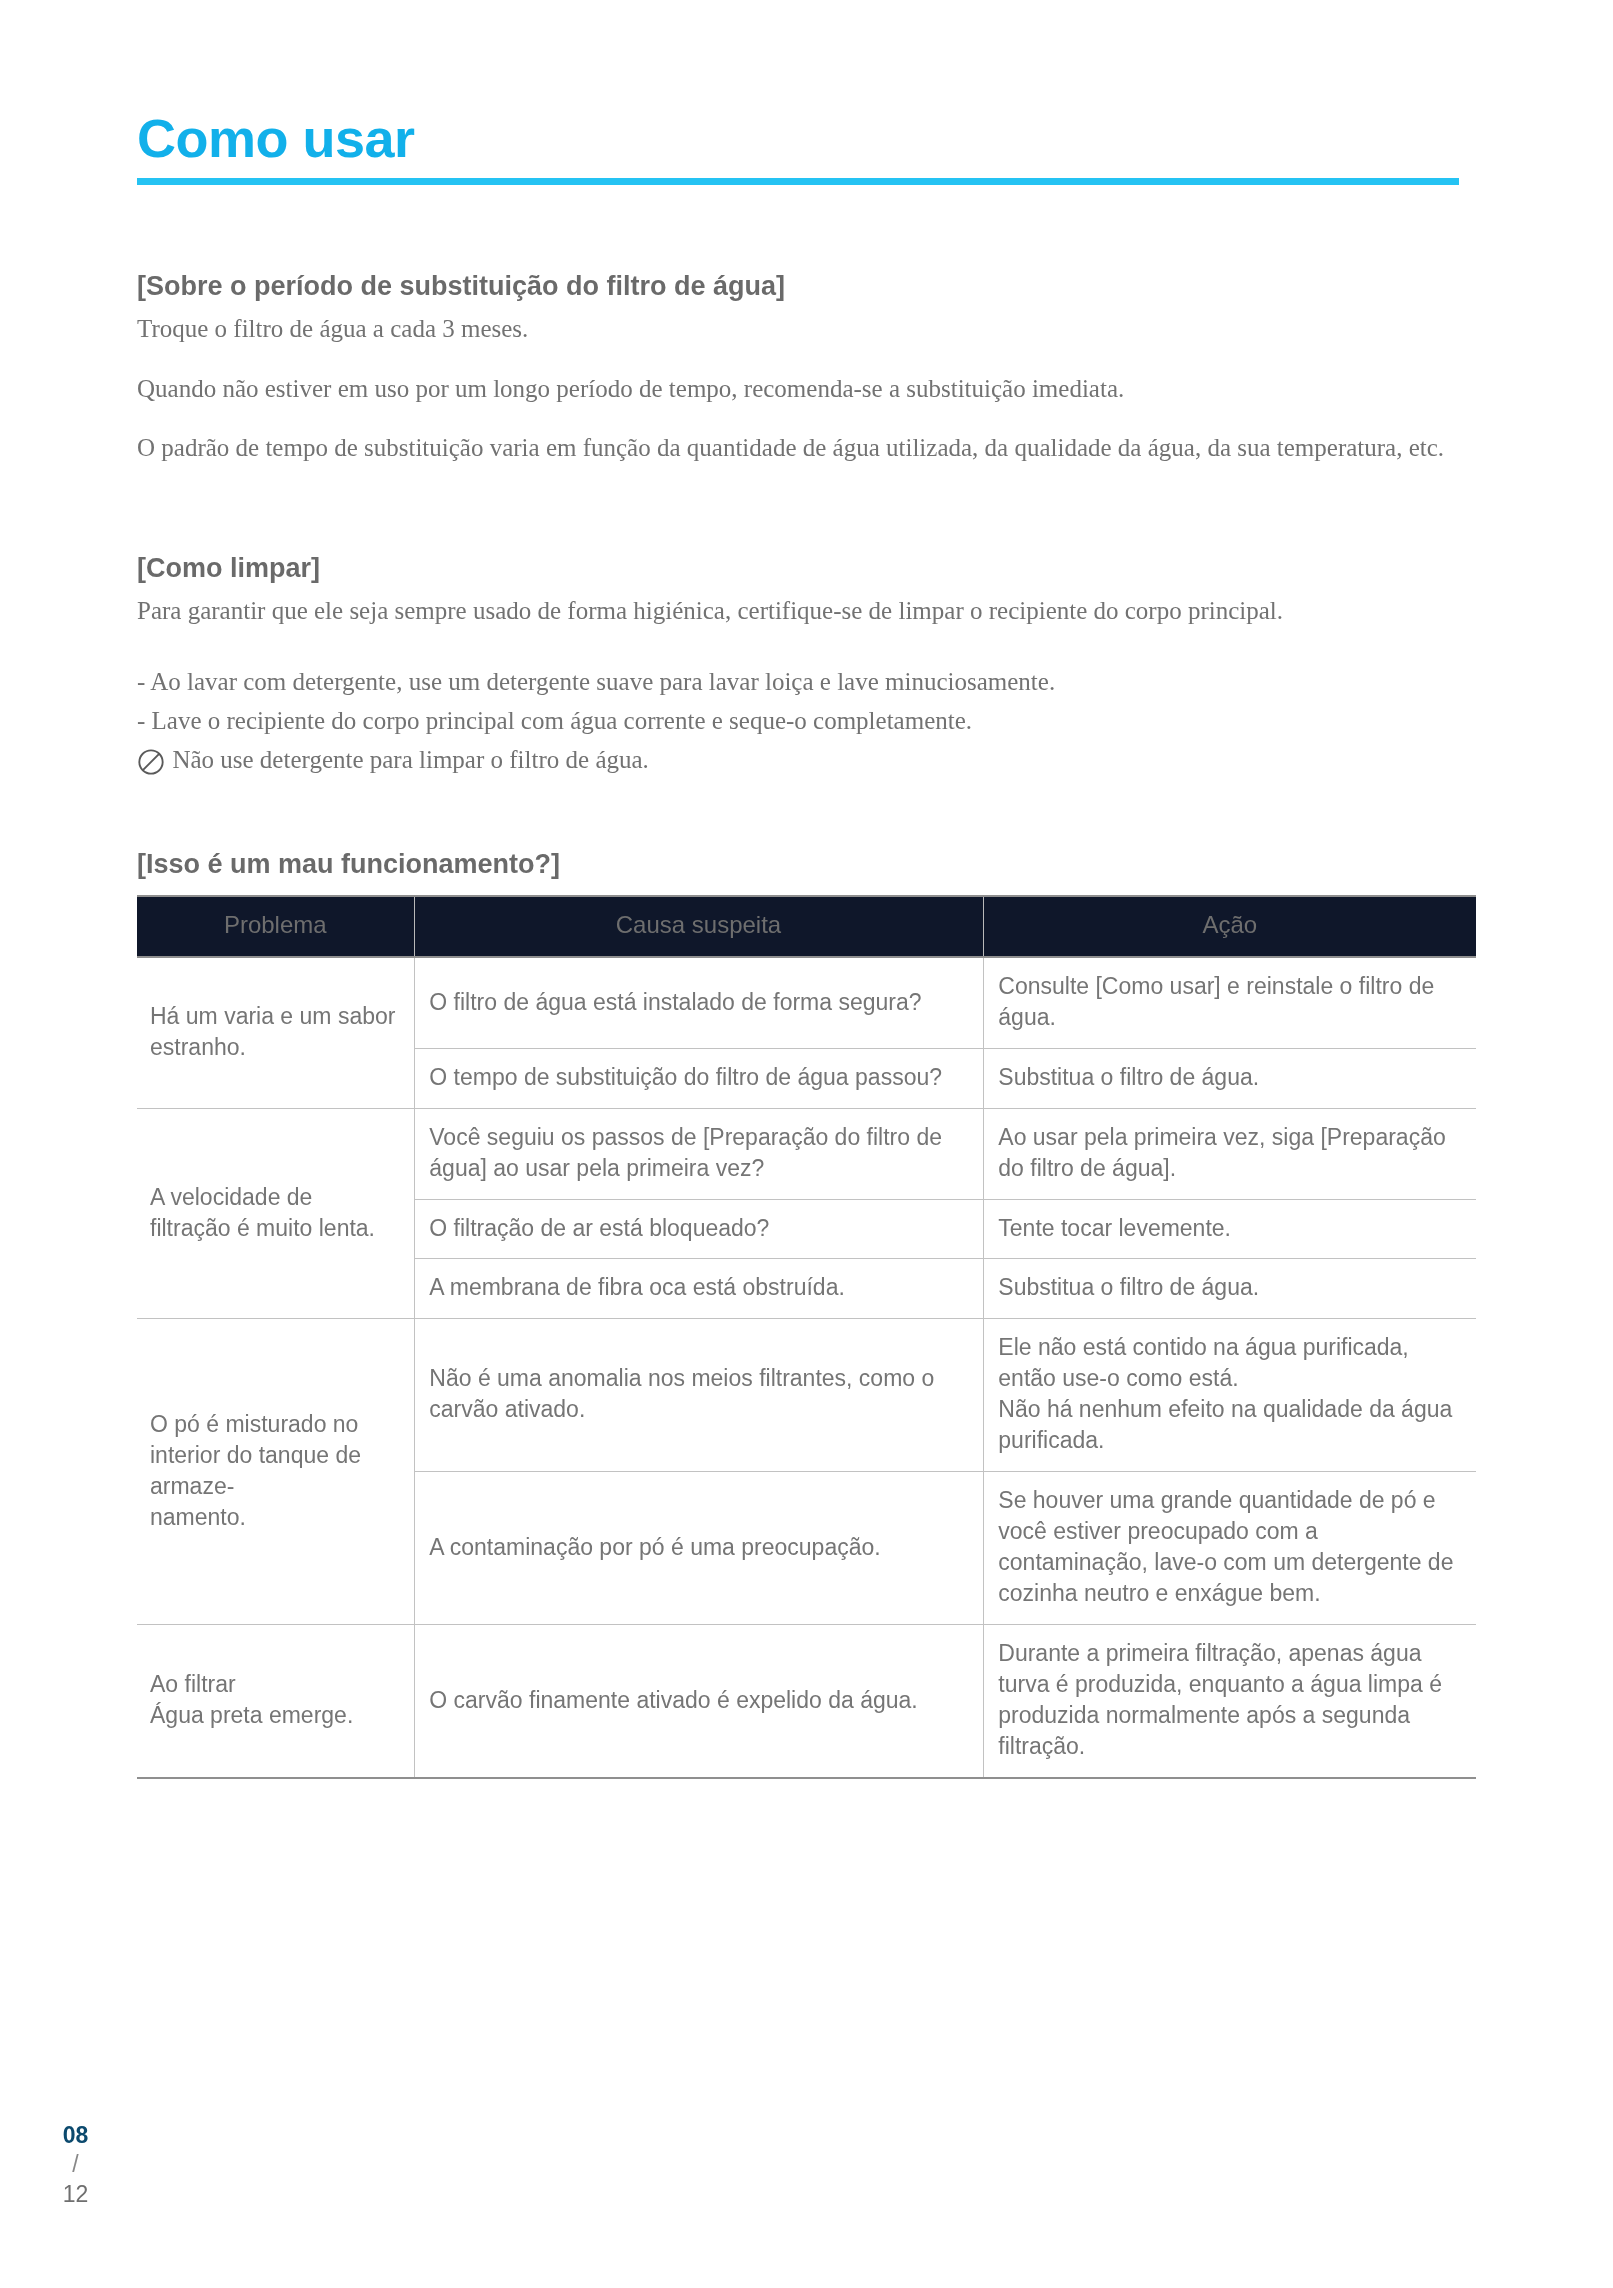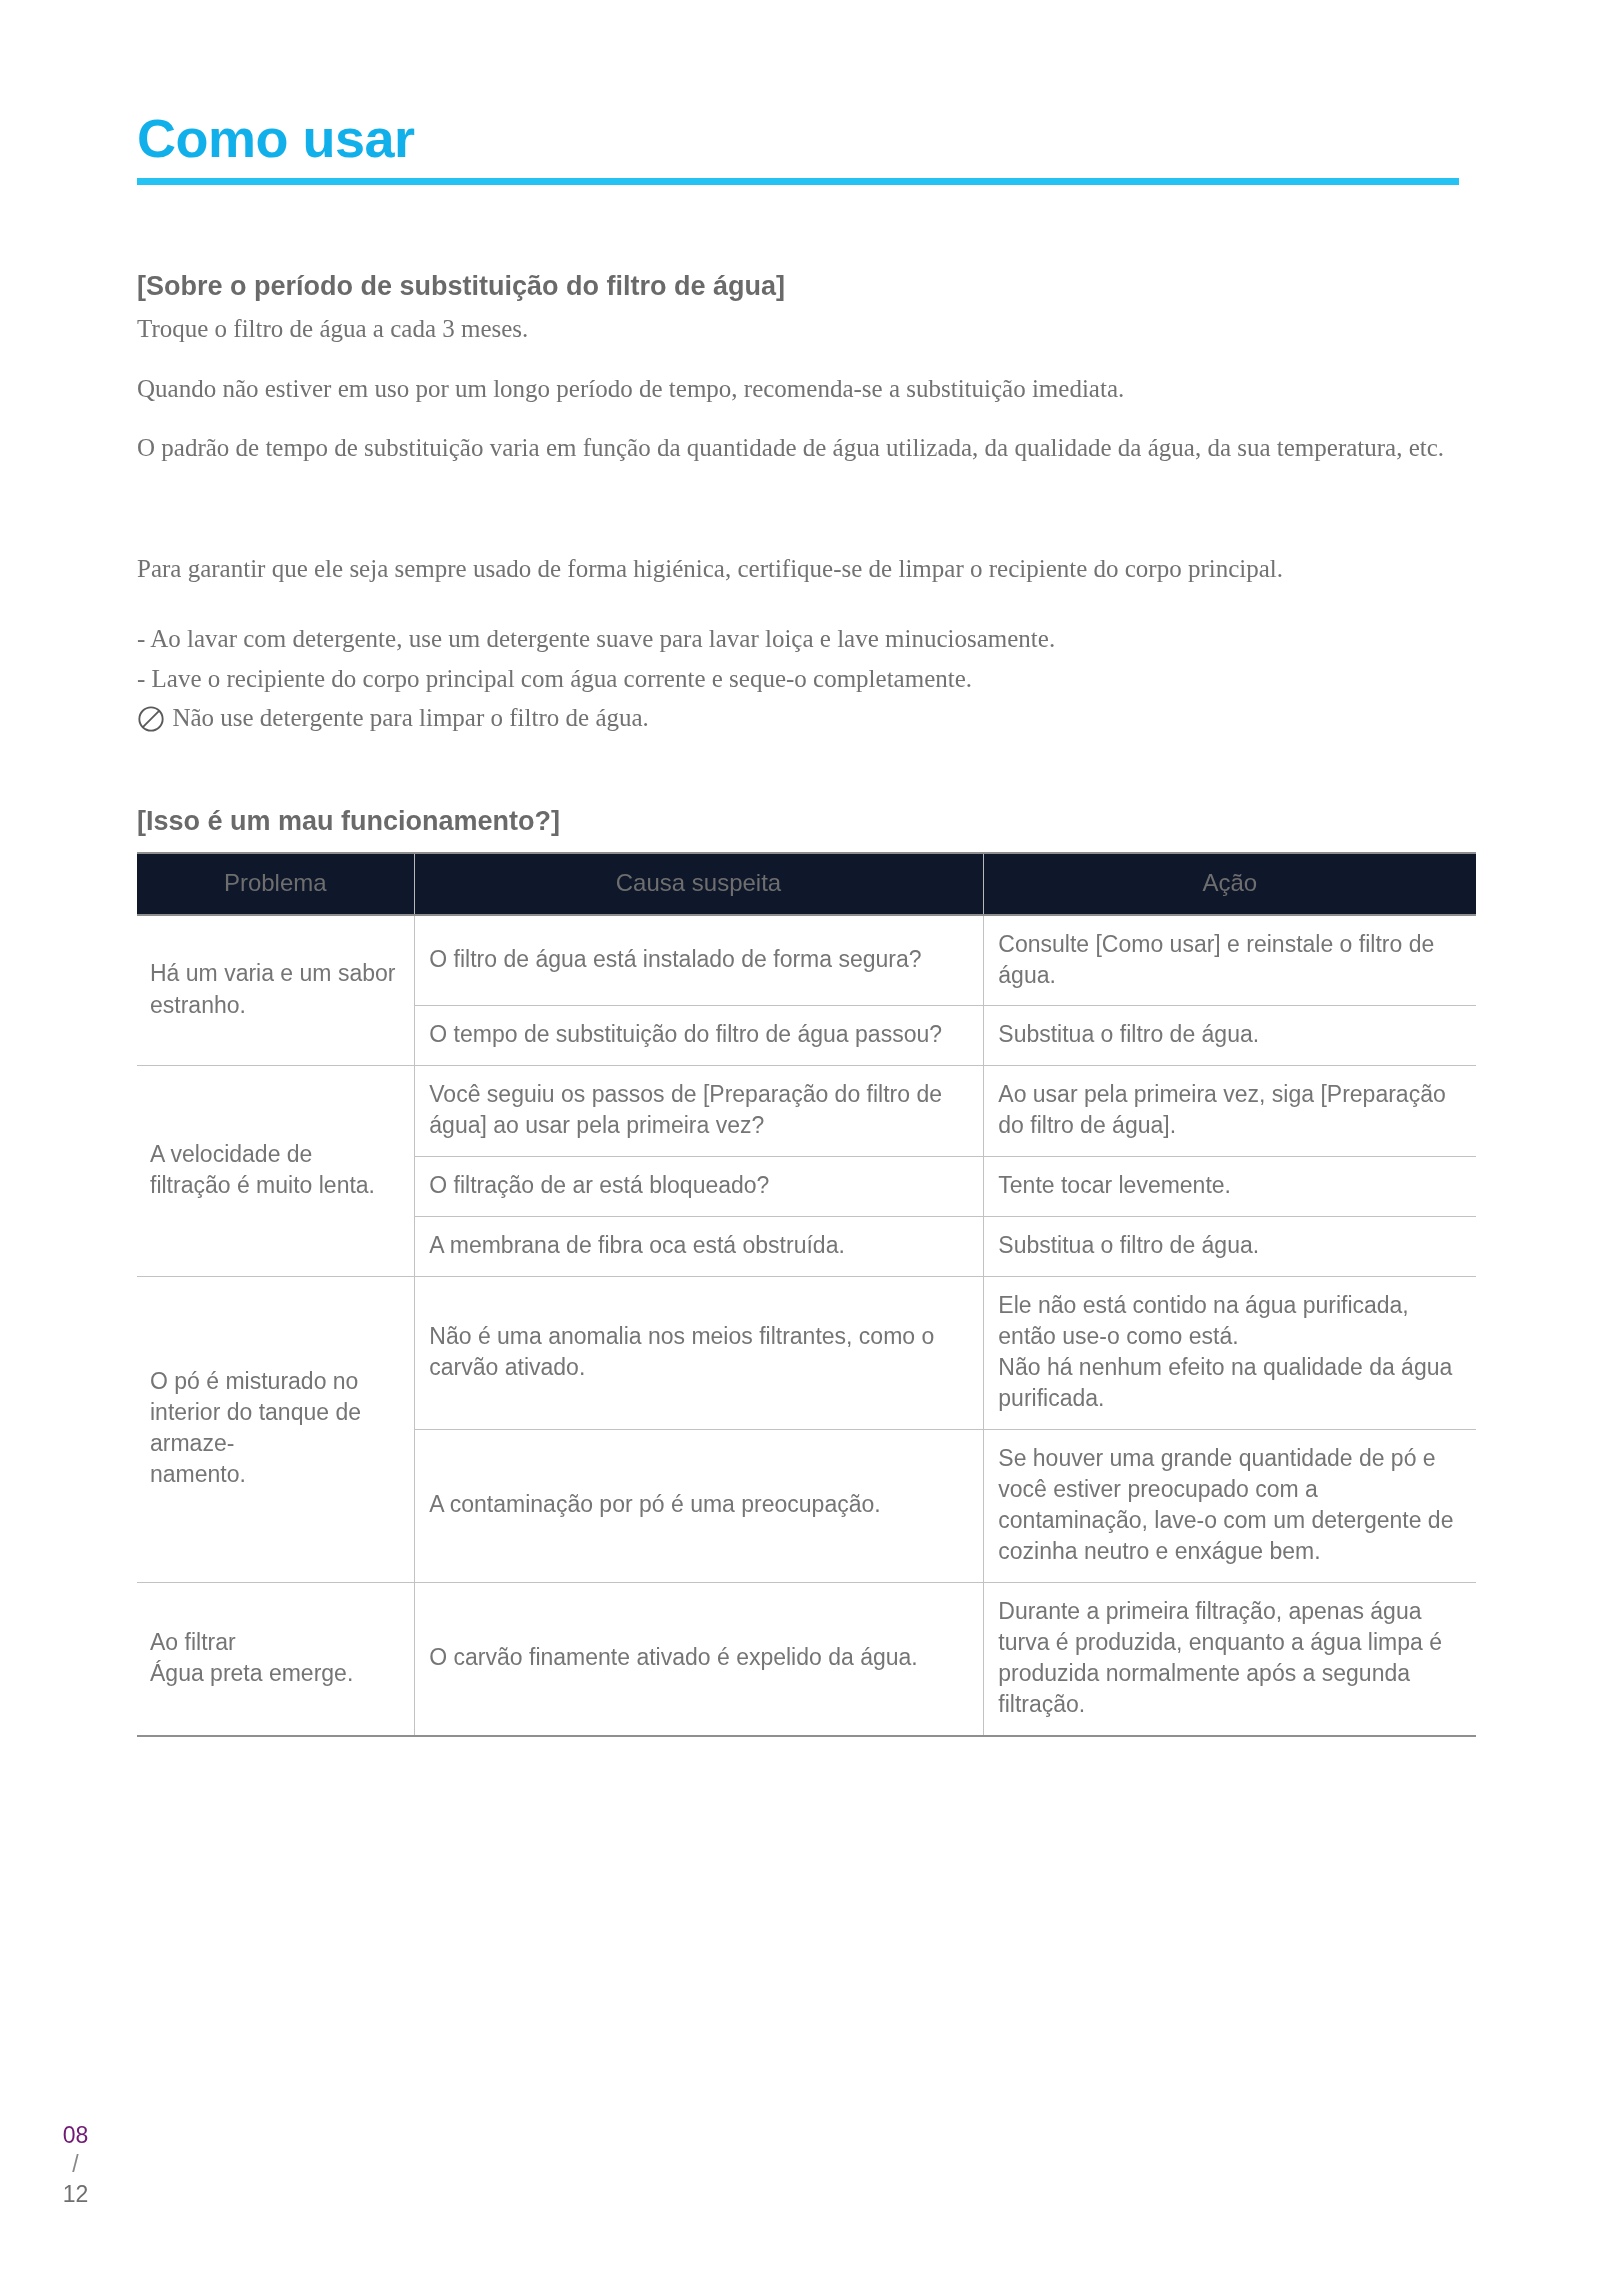--- a/index.html
+++ b/index.html
@@ -143,21 +143,21 @@
   
   .folio {
     position: absolute;
     left: 48px;
     top: 2121px;
     font-size: 23px;
     line-height: 1.28;
     text-align: center;
     width: 55px;
   }
-  .folio .cur   { color: #701a75; display: block; font-weight: 400; }
+  .folio .cur   { color: #0c4a6e; display: block; font-weight: 700; }
   .folio .slash { color: #888888; display: block; font-weight: 400; }
   .folio .tot   { color: #6f6f6f; display: block; font-weight: 400; }
 </style>
 </head>
 <body>
 
 <div class="page">
 
   <div class="title-block">
     <h1 class="page-title">Como usar</h1>
@@ -168,20 +168,21 @@
 
     <h2 class="section-head">[Sobre o período de substituição do filtro de água]</h2>
     <p class="para">Troque o filtro de água a cada 3 meses.</p>
     <div class="gap-sm"></div>
     <p class="para">Quando não estiver em uso por um longo período de tempo, recomenda-se a substituição imediata.</p>
     <div class="gap-sm"></div>
     <p class="para">O padrão de tempo de substituição varia em função da quantidade de água utilizada, da qualidade da água, da sua temperatura, etc.</p>
 
     <div class="gap-xl"></div>
 
+    <h2 class="section-head">[Como limpar]</h2>
     <p class="para">Para garantir que ele seja sempre usado de forma higiénica, certifique-se de limpar o recipiente do corpo principal.</p>
 
     <div class="gap-md"></div>
 
     <div class="bullet-list">
       <p class="para">- Ao lavar com detergente, use um detergente suave para lavar loiça e lave minuciosamente.</p>
       <p class="para">- Lave o recipiente do corpo principal com água corrente e seque-o completamente.</p>
       <div class="no-line">
         <span class="prohibit-icon">
           <svg width="28" height="28" viewBox="0 0 30 30" aria-hidden="true">

